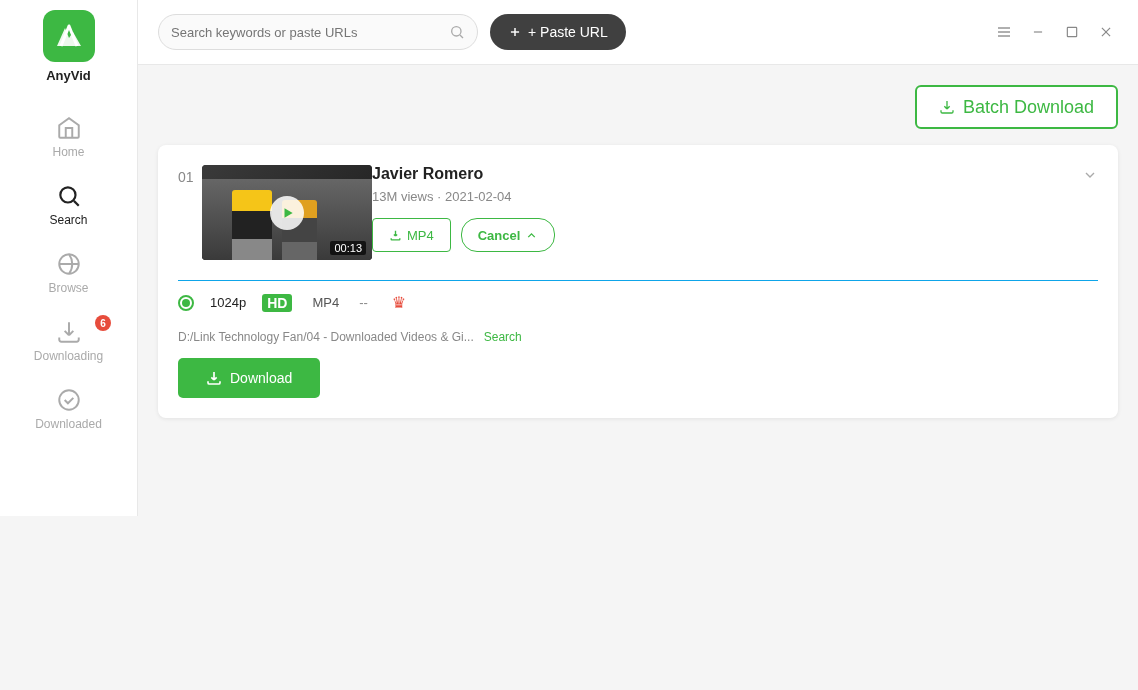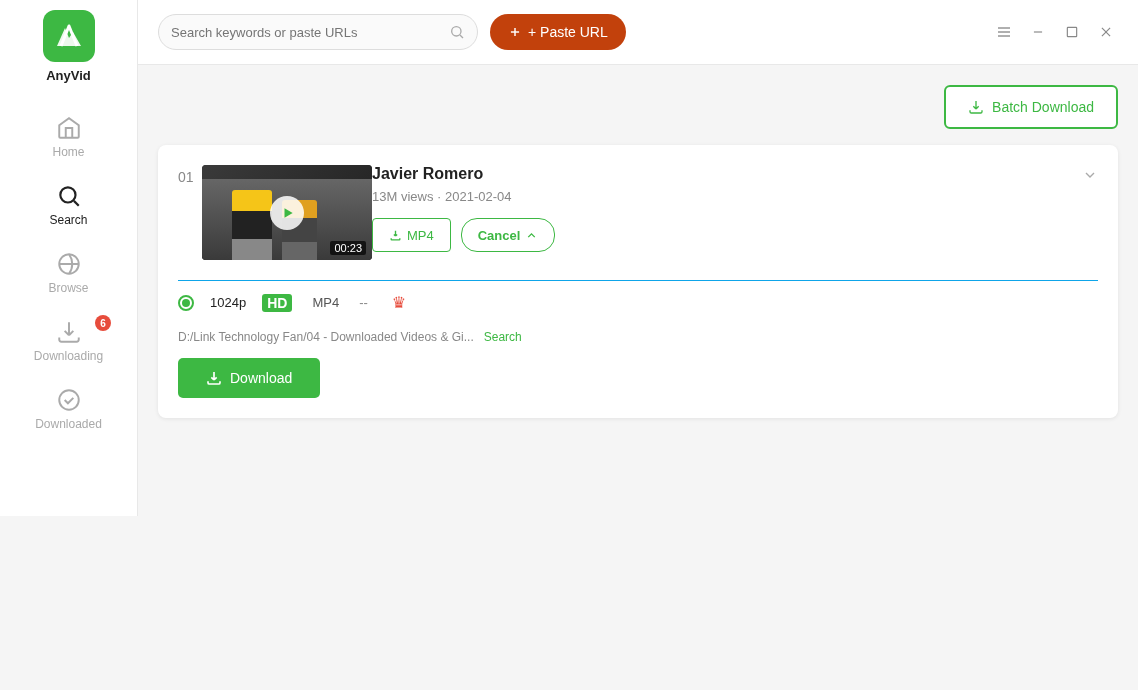--- a/index.html
+++ b/index.html
@@ -103,21 +103,21 @@
       background: transparent;
       outline: none;
       flex: 1;
       font-size: 13px;
       color: #555;
     }
     .search-icon-wrap { color: #aaa; display: flex; align-items: center; }
     .paste-url-btn {
       height: 36px;
       padding: 0 18px;
-      background: #c2410c;
+      background: #404040;
       color: #fff;
       border: none;
       border-radius: 20px;
       font-size: 14px;
       font-weight: 500;
       cursor: pointer;
       display: flex;
       align-items: center;
       gap: 6px;
     }
@@ -149,21 +149,21 @@
       justify-content: flex-end;
       margin-bottom: 16px;
     }
     .batch-download-btn {
       height: 44px;
       padding: 0 22px;
       background: #fff;
       color: #3db843;
       border: 2px solid #3db843;
       border-radius: 6px;
-      font-size: 14px;
+      font-size: 18px;
       font-weight: 500;
       cursor: pointer;
       display: flex;
       align-items: center;
       gap: 8px;
     }
 
     
     .video-card {
       background: #fff;
@@ -513,21 +513,21 @@
             <div class="thumb-figure">
               <div class="thumb-person"></div>
               <div class="thumb-person2"></div>
             </div>
           </div>
           <div class="play-btn-overlay">
             <svg viewBox="0 0 24 24" fill="#3db843" stroke="none">
                 <polygon points="6,4 20,12 6,20"></polygon>
               </svg>
           </div>
-          <span class="thumb-duration">00:23</span>
+          <span class="thumb-duration">00:13</span>
         </div>
 
         <div class="video-meta">
           <div style="display:flex; align-items:center; justify-content:space-between;">
             <div class="video-title">Javier Romero</div>
             <div class="meta-chevron">
               <svg width="16" height="16" viewBox="0 0 24 24" fill="none" stroke="currentColor" stroke-width="2">
                   <polyline points="6 9 12 15 18 9"></polyline>
                 </svg>
             </div>

